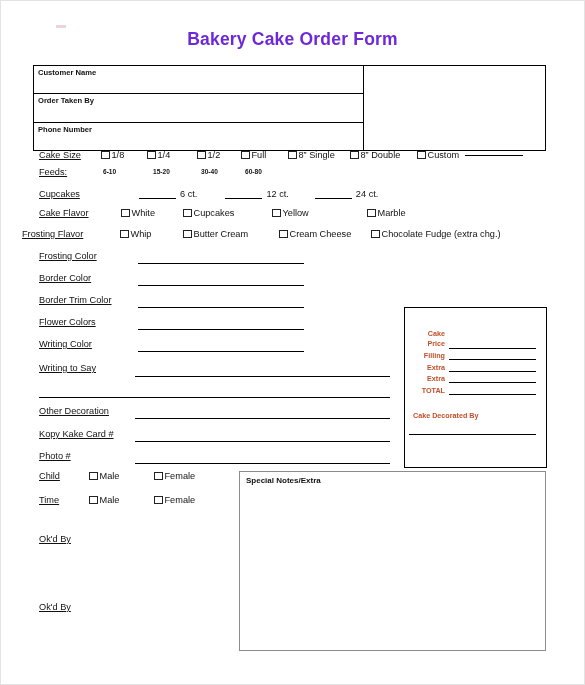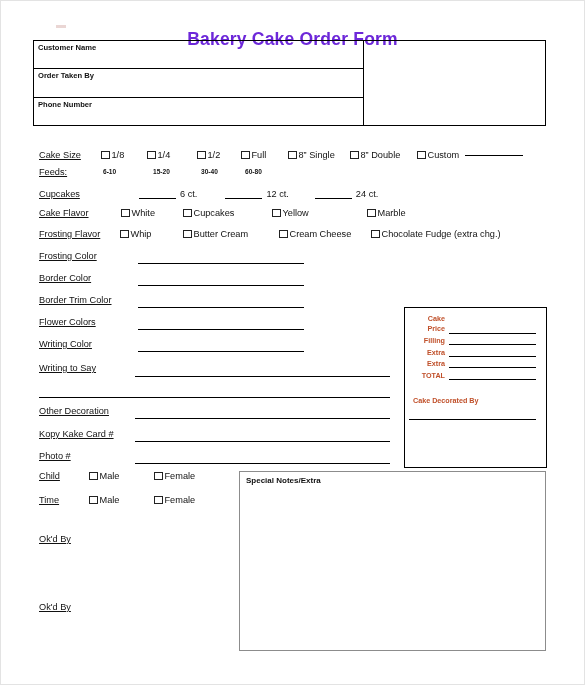--- a/index.html
+++ b/index.html
@@ -35,21 +35,21 @@
     text-align: center;
     font-size: 17.5px;
     font-weight: bold;
     color: #6d28d9;
     letter-spacing: .2px;
   }
 
   
   .hdr {
     position: absolute;
-    left: 32px; top: 39px;
+    left: 32px; top: 64px;
     width: 513px; height: 86px;
     border: 1.6px solid #000;
     display: flex;
   }
   .hdr-left {
     width: 330px;
     border-right: 1.6px solid #000;
     display: flex; flex-direction: column;
   }
   .hdr-cell {
@@ -122,21 +122,21 @@
   .sub { font-size: 6.6px; font-weight: bold; white-space: nowrap; }
 
   .dline { border-bottom: 1.5px solid #000; height: 1px; }
 
   
   .pricebox {
     position: absolute;
     left: 403px; top: 306px;
     width: 143px; height: 161px;
     border: 1.6px solid #000;
-    padding-top: 6px;
+    padding-top: 21px;
   }
   .price-row {
     display: flex; align-items: flex-end;
     margin-bottom: 2.5px;
   }
   .price-lbl {
     width: 44px;
     text-align: right;
     padding-right: 4px;
     font-size: 7.2px;
@@ -266,21 +266,21 @@
     <span class="opt" style="width:95px;">
       <span class="cb"></span>
       <span>Yellow</span>
     </span>
     <span class="opt">
       <span class="cb"></span>
       <span>Marble</span>
     </span>
   </div>
 
-  <div class="row" style="left:38px; top:228px;text-align:center;">
+  <div class="row" style="left:21px; top:228px;text-align:center;">
     <span class="ul">Frosting Flavor</span>
   </div>
   <div class="row" style="left:119px; top:228px;">
     <span class="opt" style="width:63px;">
       <span class="cb"></span>
       <span>Whip</span>
     </span>
     <span class="opt" style="width:96px;">
       <span class="cb"></span>
       <span>Butter Cream</span>

